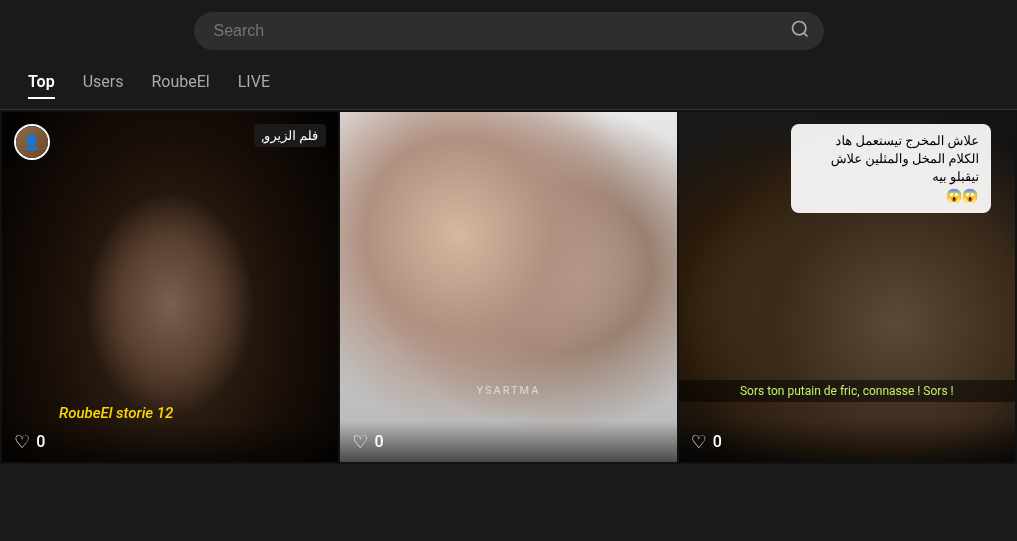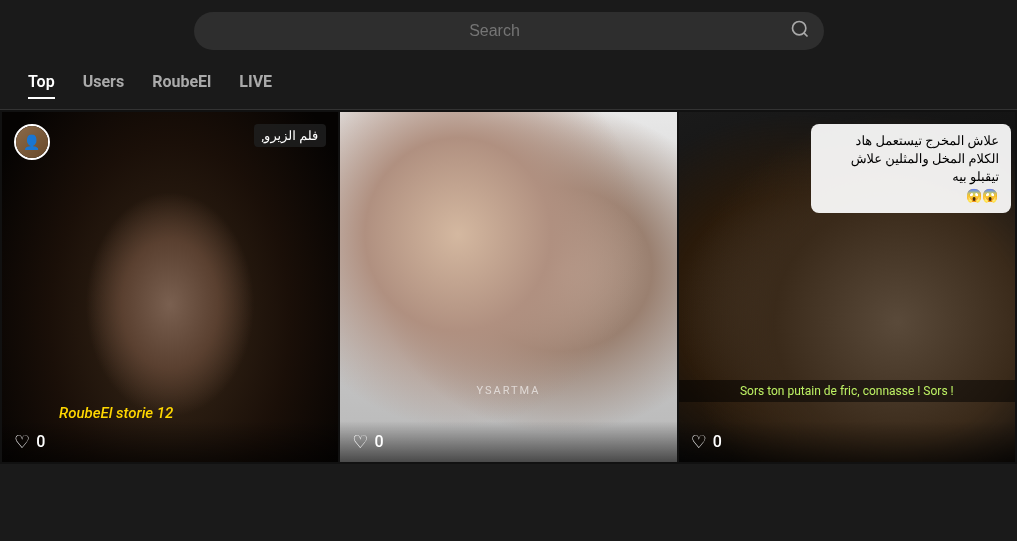--- a/index.html
+++ b/index.html
@@ -30,21 +30,20 @@
 
     .search-input {
       width: 100%;
       background-color: #2e2e2e;
       border: none;
       border-radius: 24px;
       padding: 10px 48px 10px 20px;
       color: #a3a3a3;
       font-size: 16px;
       outline: none;
-      text-align: center;
     }
 
     .search-icon {
       position: absolute;
       right: 14px;
       top: 50%;
       transform: translateY(-50%);
       color: #aaaaaa;
       font-size: 18px;
     }
@@ -56,21 +55,20 @@
       border-bottom: 1px solid #333;
       background-color: #1a1a1a;
     }
 
     .tab {
       font-size: 16px;
       color: #aaaaaa;
       cursor: pointer;
       padding-bottom: 6px;
       border-bottom: 2px solid transparent;
-      font-weight: bold;
     }
 
     .tab.active {
       color: #ffffff;
       border-bottom: 2px solid #ffffff;
       font-weight: 600;
     }
 
     .video-grid {
       display: grid;
@@ -92,21 +90,21 @@
       position: absolute;
       top: 0;
       left: 0;
       right: 0;
       bottom: 0;
     }
 
     .video-text-overlay {
       position: absolute;
       top: 12px;
-      right: 4px;
+      right: 24px;
       background-color: rgba(255,255,255,0.92);
       color: #000;
       padding: 8px 12px;
       border-radius: 8px;
       font-size: 13px;
       text-align: right;
       direction: rtl;
       max-width: 200px;
       line-height: 1.4;
     }

